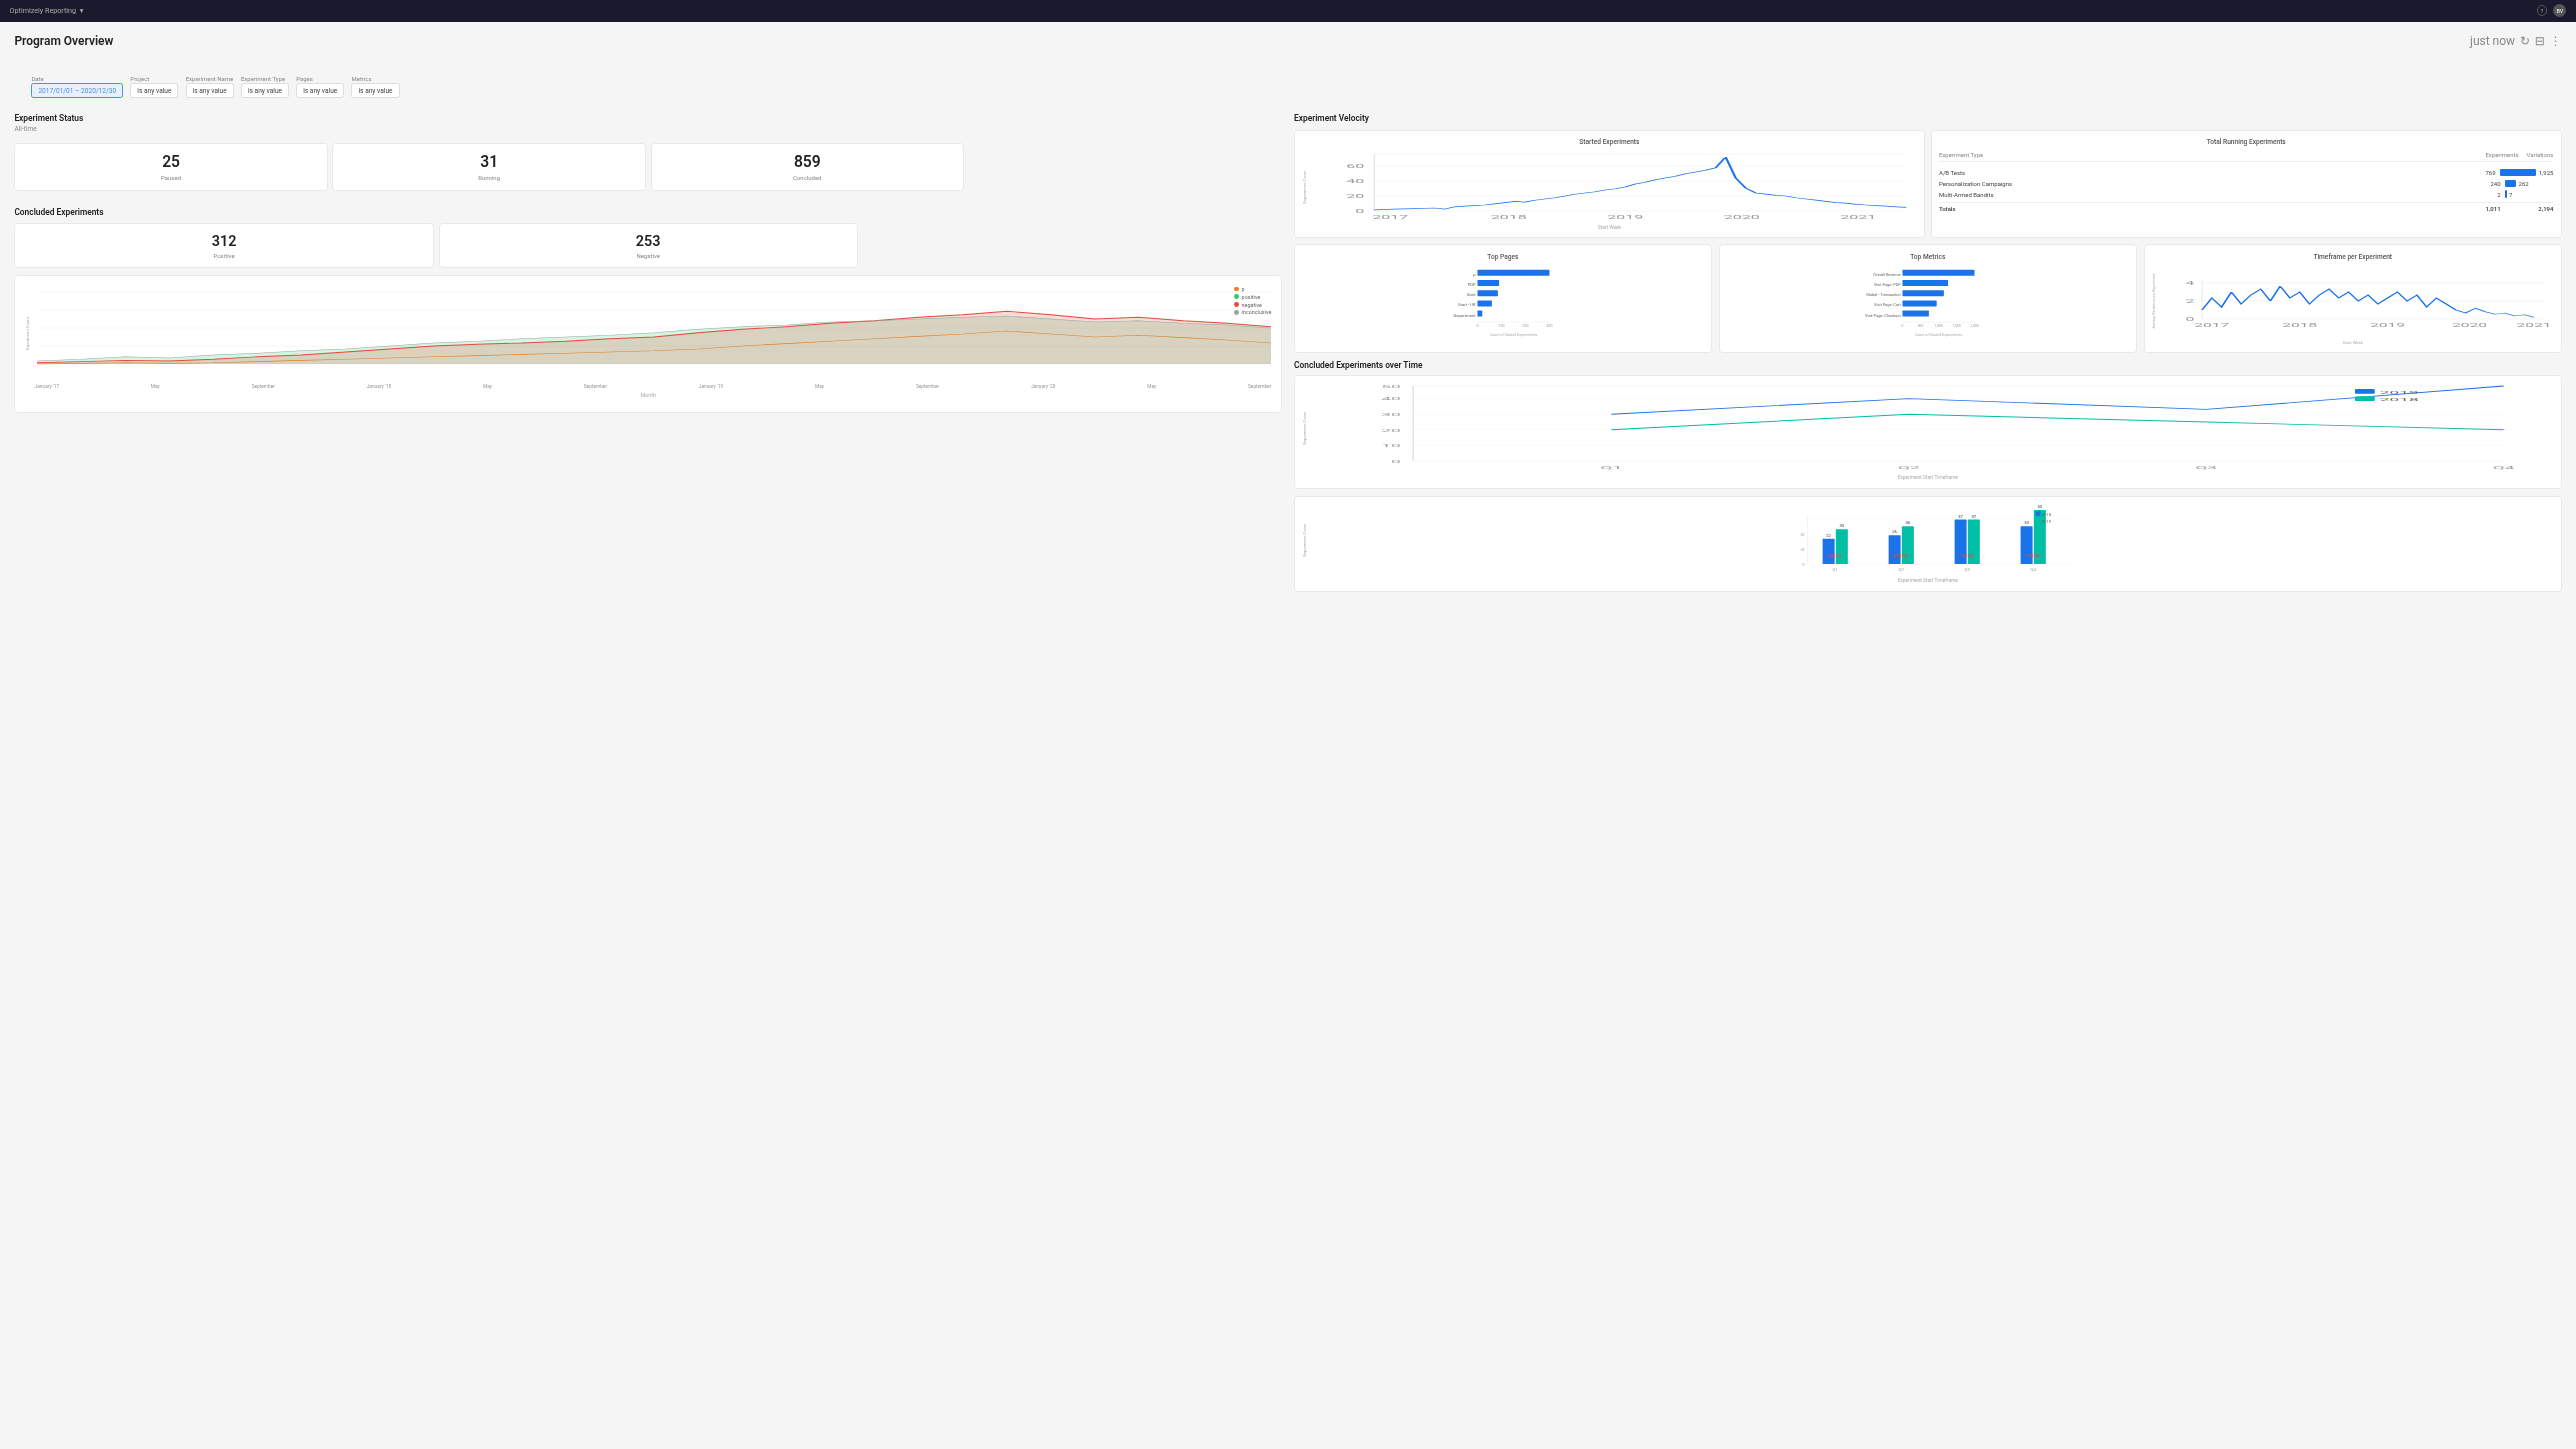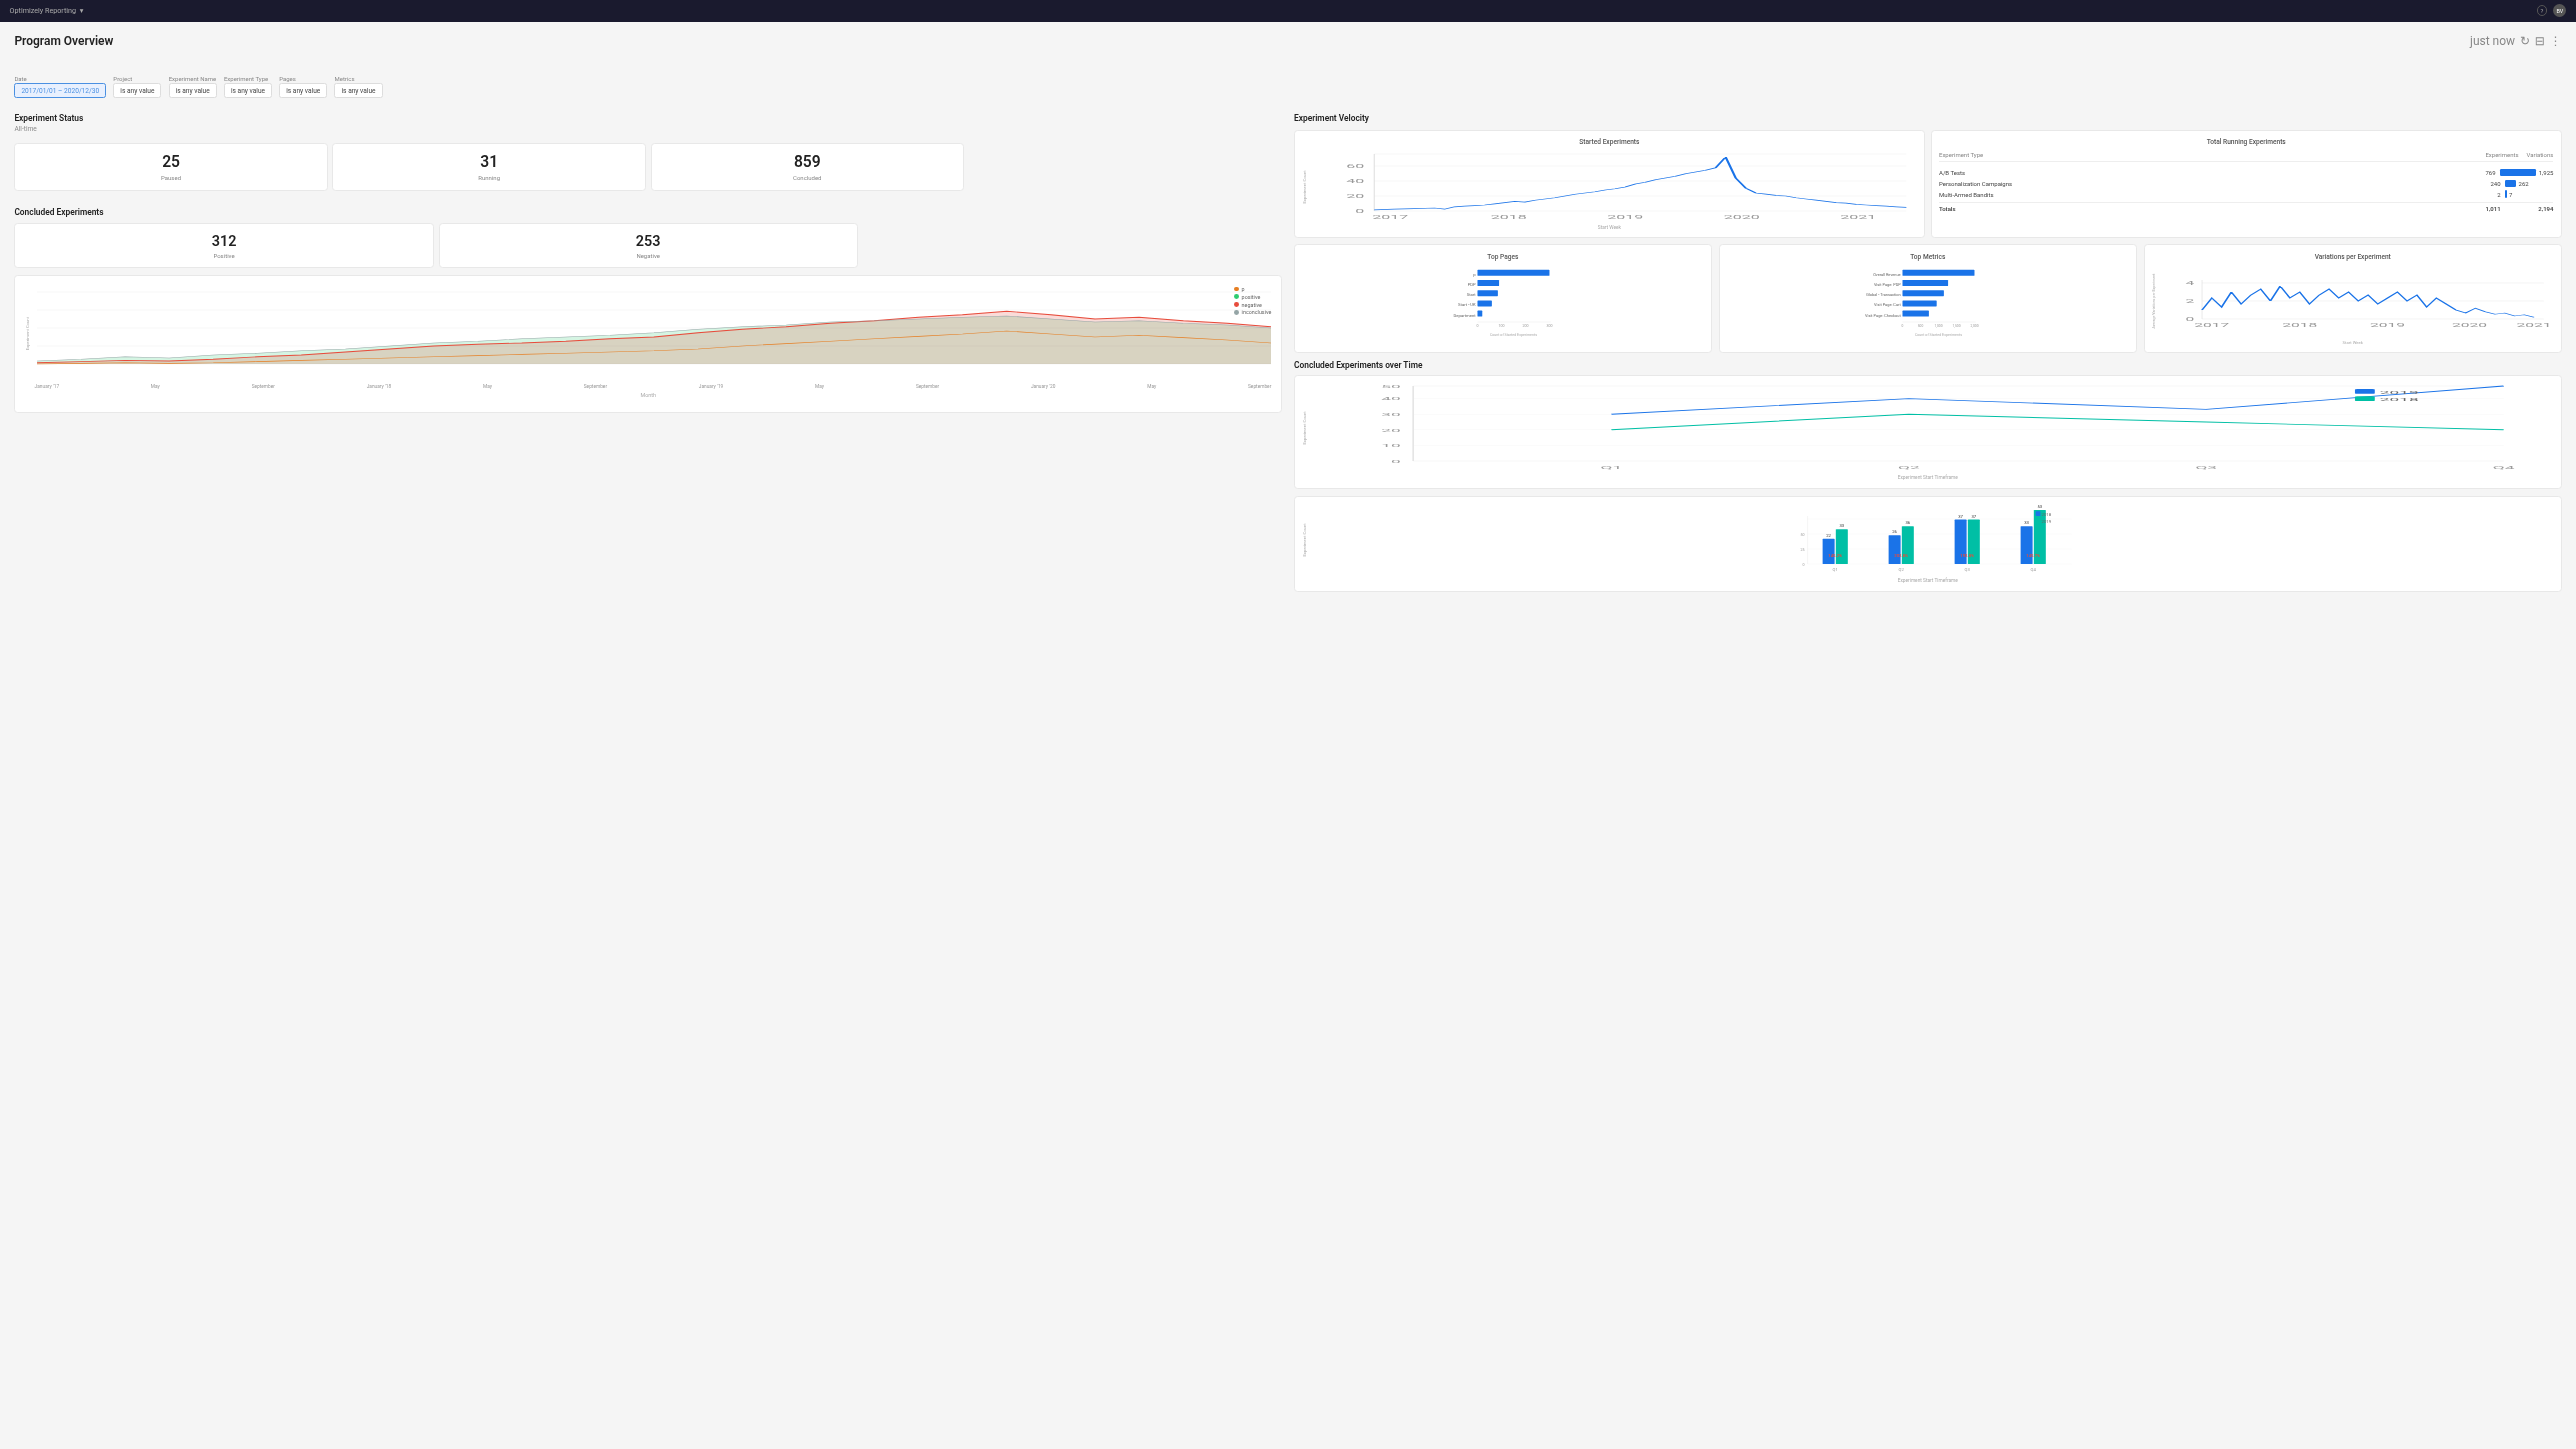--- a/index.html
+++ b/index.html
@@ -22,21 +22,21 @@
     
     .main-content { padding: 12px 14.4px; background: #f5f5f5; min-height: calc(100vh - 21.6px); }
 
     
     .page-header { display: flex; justify-content: space-between; align-items: flex-start; margin-bottom: 27px; }
     .page-title { font-size: 12px; font-weight: 600; color: #222; }
     .header-actions { display: flex; align-items: center; gap: 4.8px; color: #888; font-size: 12px; text-align: right; }
     .header-actions span { cursor: pointer; }
 
     
-    .filters { display: flex; gap: 7.2px; margin-bottom: 14.4px; flex-wrap: wrap; }
+    .filters { display: flex; gap: 7.2px; margin-bottom: 14.4px; flex-wrap: wrap; margin-left: 17px; }
     .filter-group { display: flex; flex-direction: column; gap: 1.8px; }
     .filter-label { font-size: 6px; color: #888; }
     .filter-value {
       border: 0.6px solid #ddd;
       border-radius: 2.4px;
       padding: 2.4px 6px;
       font-size: 6.6px;
       color: #444;
       background: #fff;
       cursor: pointer;
@@ -432,21 +432,21 @@
             <text x="68" y="104" font-size="5.5" fill="#999" text-anchor="middle">0</text>
             <text x="98" y="104" font-size="5.5" fill="#999" text-anchor="middle">500</text>
             <text x="128" y="104" font-size="5.5" fill="#999" text-anchor="middle">1,000</text>
             <text x="158" y="104" font-size="5.5" fill="#999" text-anchor="middle">1,500</text>
             <text x="188" y="104" font-size="5.5" fill="#999" text-anchor="middle">2,000</text>
             <text x="128" y="118" font-size="6" fill="#aaa" text-anchor="middle">Count of Started Experiments</text>
           </svg>
         </div>
 
         <div class="chart-box">
-          <div class="chart-box-title">Variations per Experiment</div>
+          <div class="chart-box-title">Timeframe per Experiment</div>
           <div style="position:relative; padding-left:10.8px;">
             <div style="writing-mode:vertical-rl; text-orientation:mixed; transform:rotate(180deg); font-size:3.6px; color:#aaa; position:absolute; left:0; top:50%; transform:translateY(-50%) rotate(180deg); white-space:nowrap;">Average Variations per Experiment</div>
             <svg width="100%" height="72" viewBox="0 0 200 120" preserveAspectRatio="none" style="font-size:12px">
 
               <line x1="20" y1="90" x2="195" y2="90" stroke="#eee" stroke-width="0.5"></line>
               <line x1="20" y1="60" x2="195" y2="60" stroke="#eee" stroke-width="0.5"></line>
               <line x1="20" y1="30" x2="195" y2="30" stroke="#eee" stroke-width="0.5"></line>
               <text x="16" y="93" class="axis-label" text-anchor="end" font-size="6">0</text>
               <text x="16" y="63" class="axis-label" text-anchor="end" font-size="6">2</text>
               <text x="16" y="33" class="axis-label" text-anchor="end" font-size="6">4</text>

